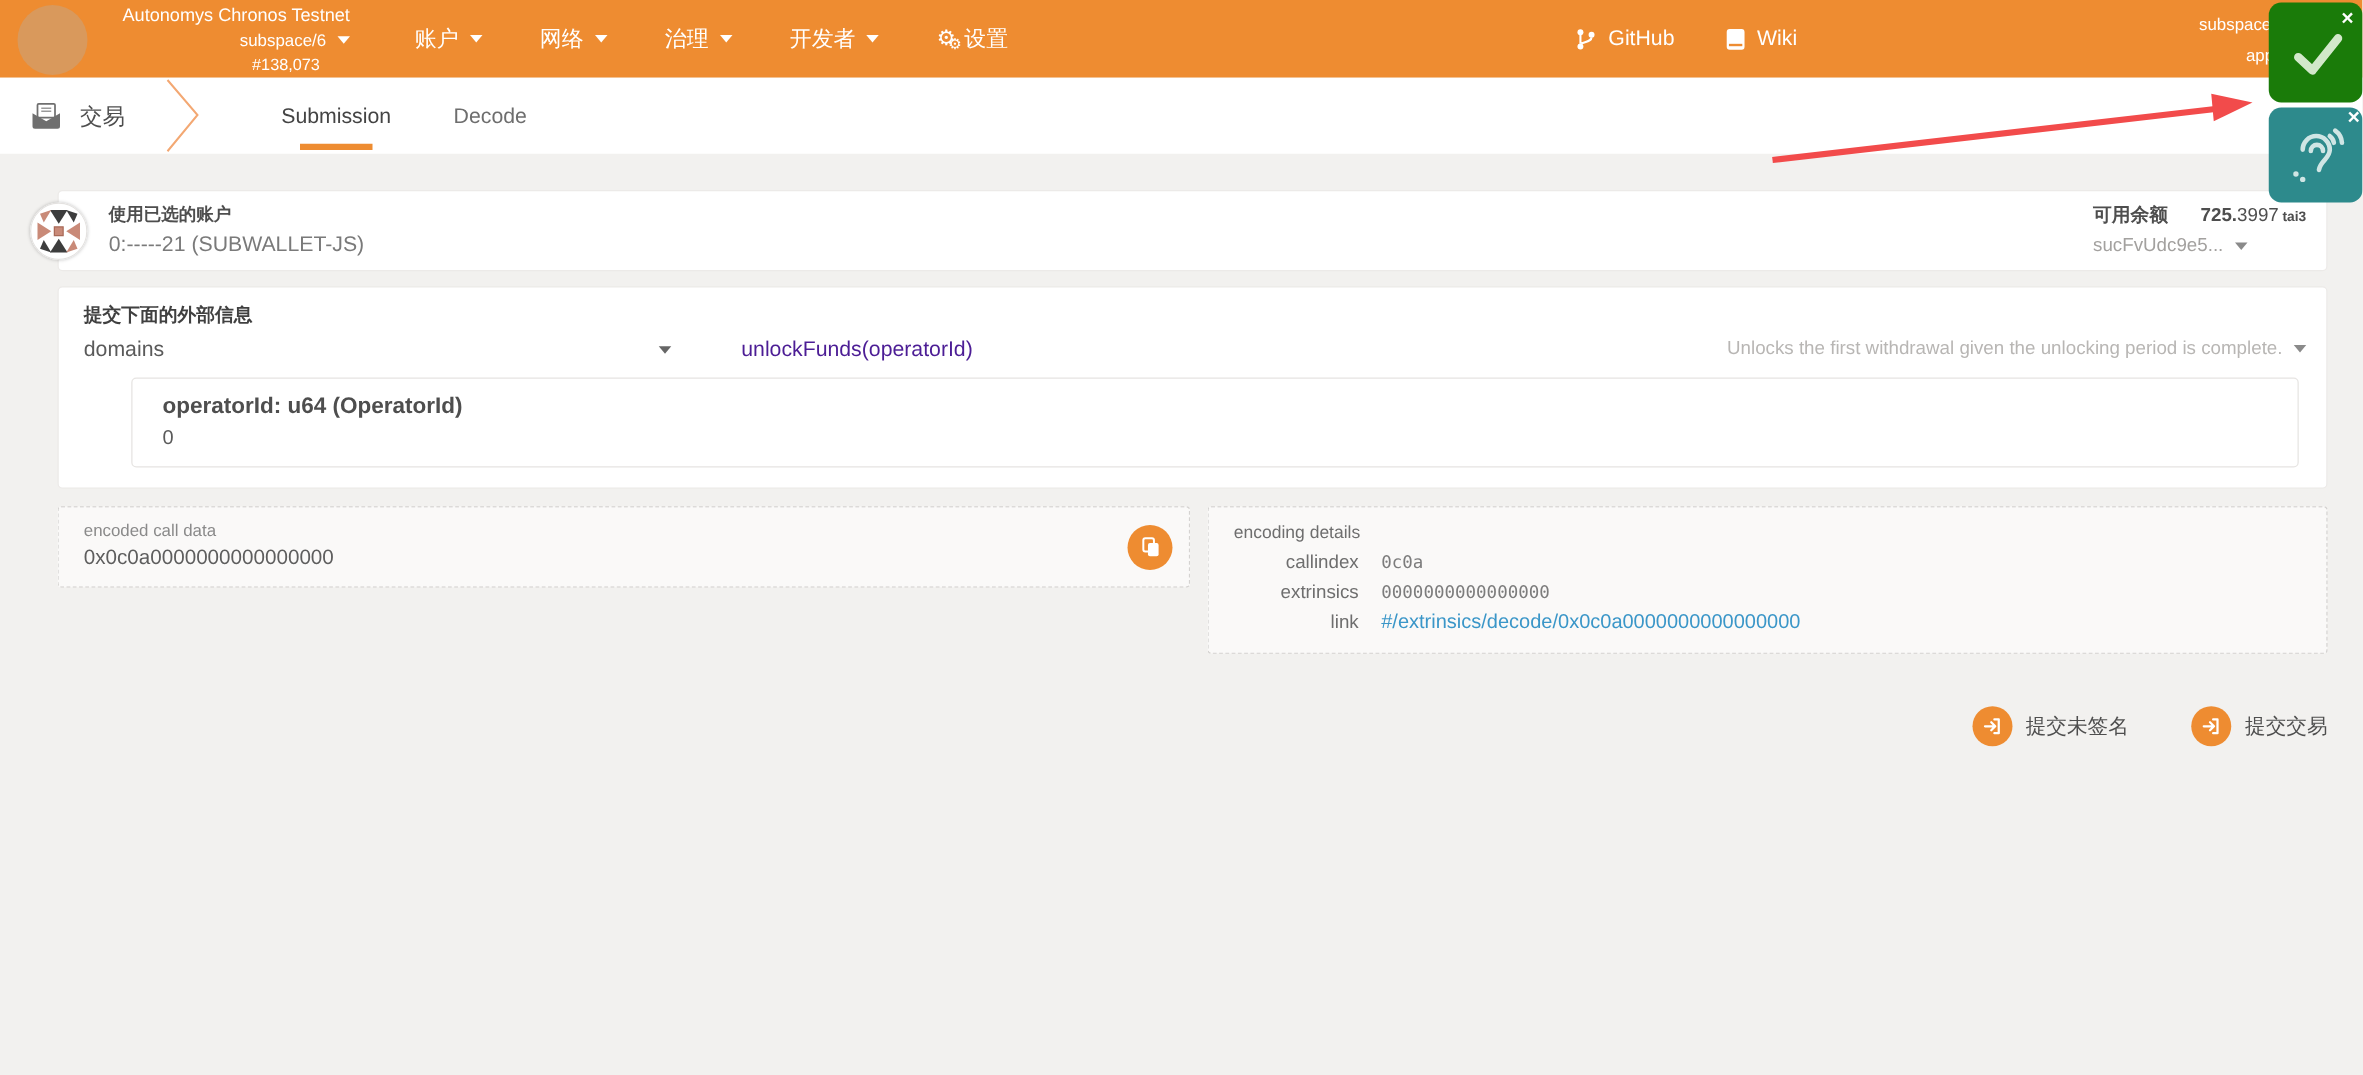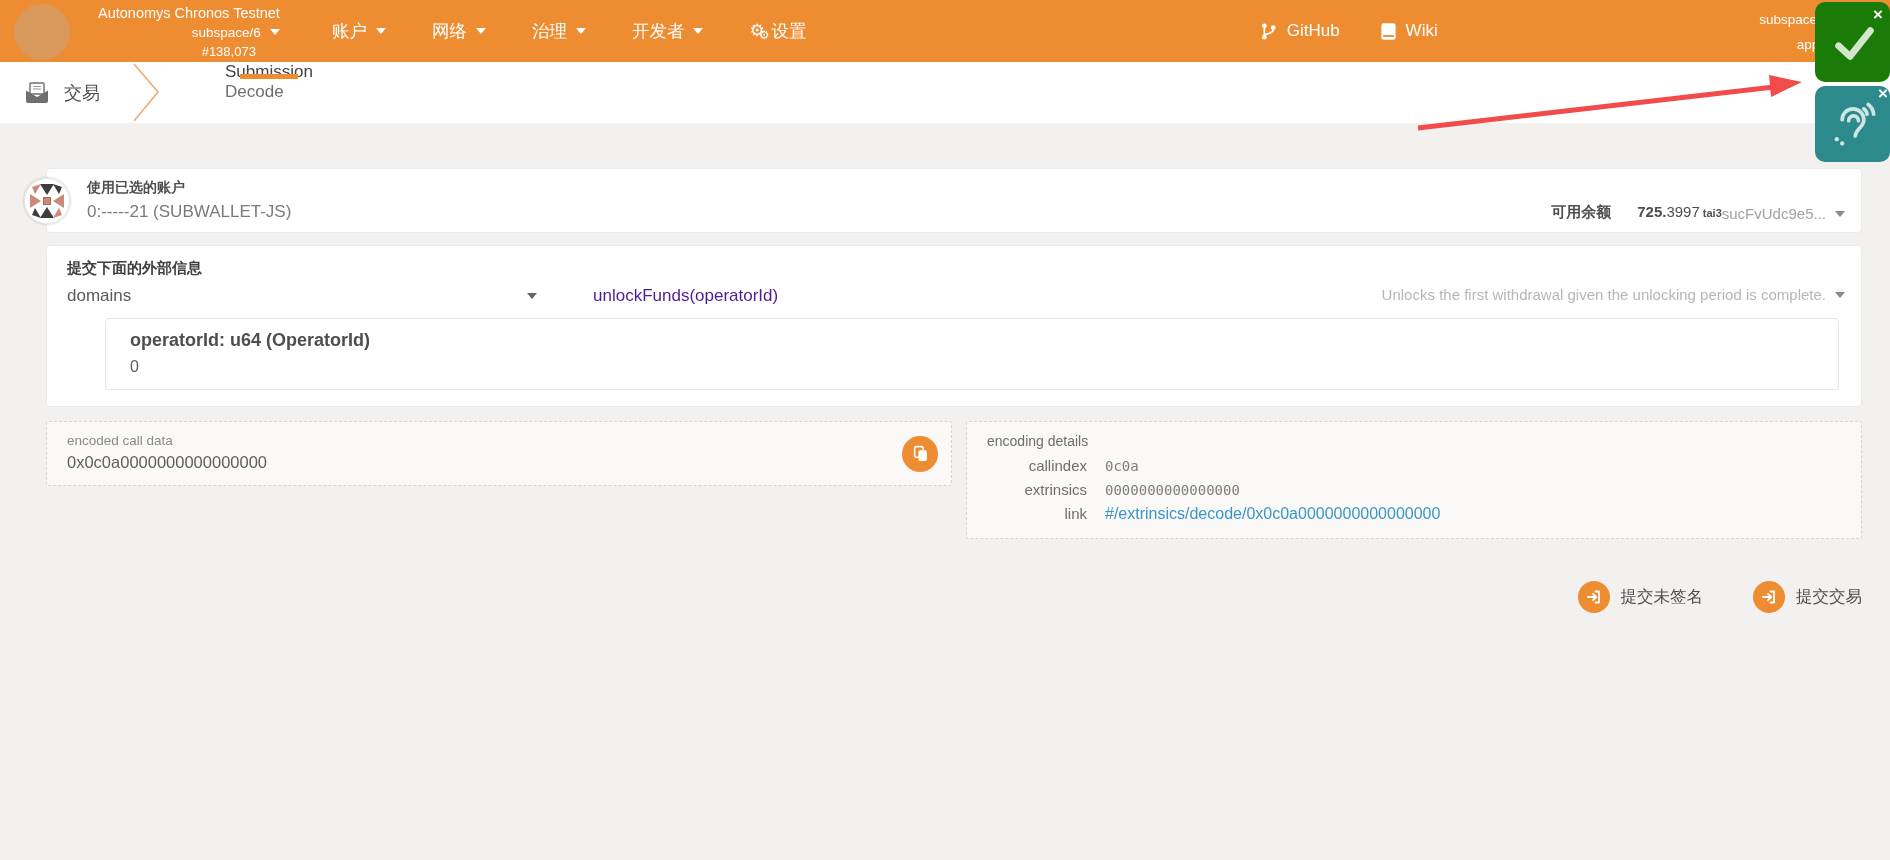--- a/index.html
+++ b/index.html
@@ -21,33 +21,33 @@
   .nav-gears { font-size:17px; margin-right:8px; letter-spacing:-6px; }
   .nav-gears .g2 { font-size:12px; vertical-align:-3px; }
   .ext-links { display:flex; align-items:center; gap:40px; margin-left:auto; margin-right:auto; }
   .ext-link { display:flex; align-items:center; gap:9px; font-size:17px; cursor:pointer; }
   .endpoint { position:absolute; right:64px; top:7px; display:flex; flex-direction:column; align-items:flex-end; font-size:13.5px; line-height:25px; }
 
   
   .tabbar { height:61px; background:#fff; display:flex; align-items:center; position:relative; }
   .section-id { display:flex; align-items:center; gap:14px; margin-left:24px; color:#4e4e4e; font-size:18px; }
   .chev-sep { margin-left:30px; height:61px; }
-  .tabs { display:flex; align-items:stretch; margin-left:36px; height:100%;flex-direction:column; }
+  .tabs { display:flex; align-items:stretch; margin-left:36px; height:100%; }
   .tab { display:flex; align-items:center; padding:0 25px; font-size:17px; color:#6e6e6e; position:relative; cursor:pointer; }
   .tab.active { color:#444; }
   .tab.active::after { content:""; position:absolute; bottom:3px; left:50%; transform:translateX(-50%); width:58px; height:5px; background:#ee8c31; }
 
   
-  .content { padding-top:29px;margin-top:16px; }
+  .content { padding-top:29px; }
   .card { background:#fff; border:1px solid #eceae8; border-radius:4px; margin:0 28px 0 46px; }
   .account-card { min-height:64px; position:relative; display:flex; justify-content:space-between; padding:10px 16px 10px 40px; }
   .identicon { position:absolute; left:-23px; top:50%; transform:translateY(-50%); width:46px; height:46px; background:#fff; border-radius:50%; box-shadow:0 0 3px rgba(0,0,0,.25); }
   .acc-label { font-size:14px; font-weight:bold; color:#4e4e4e; }
   .acc-value { font-size:17px; color:#7a7a7a; margin-top:5px; }
-  .acc-right { display:flex; flex-direction:row; align-items:flex-end; }
+  .acc-right { display:flex; flex-direction:column; align-items:flex-start; }
   .balance-line { display:flex; align-items:baseline; gap:26px; }
   .balance-label { font-size:15px; font-weight:bold; color:#4e4e4e; }
   .balance-val { font-size:15px; color:#4e4e4e; }
   .balance-val .int { font-weight:bold; }
   .balance-val .unit { font-size:11px; font-weight:bold; margin-left:3px; }
   .addr-line { margin-top:6px; display:flex; align-items:center; font-size:15px; color:#a3a19f; }
 
   .extrinsic-card { margin-top:12px; padding:13px 16px 8px 20px; position:relative; }
   .ex-label { font-size:15px; font-weight:bold; color:#404040; }
   .selects-row { display:flex; align-items:center; margin-top:8px; }

